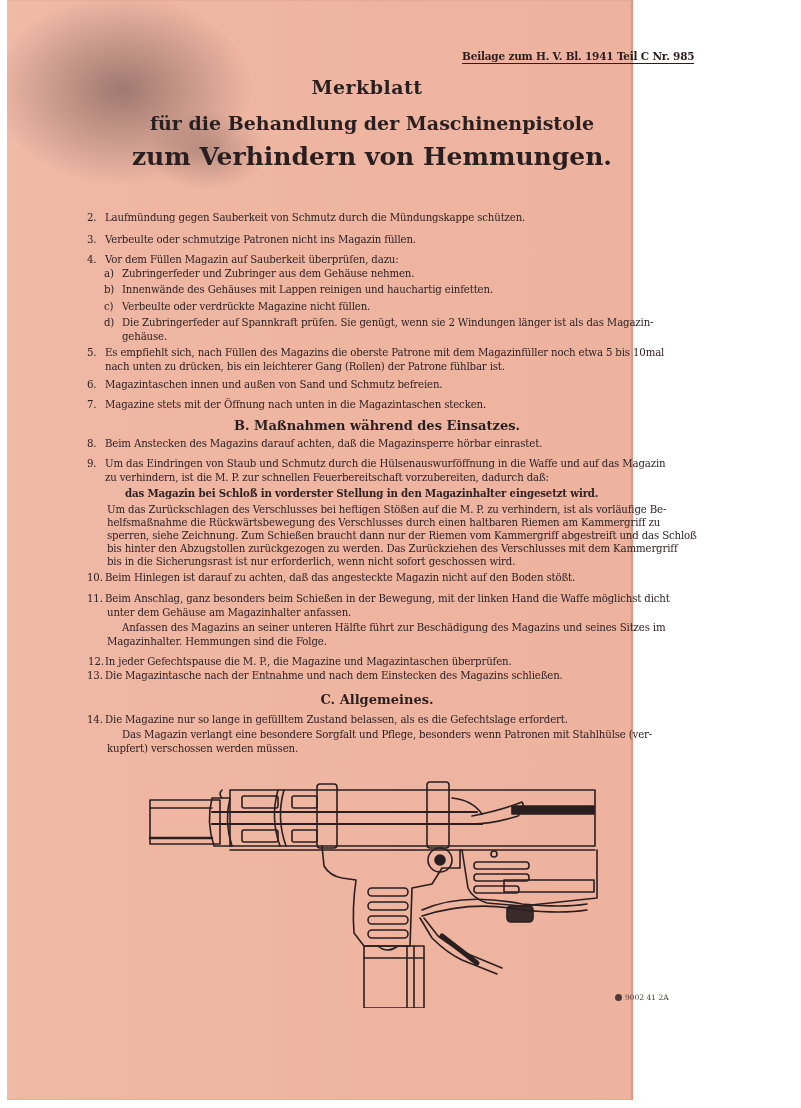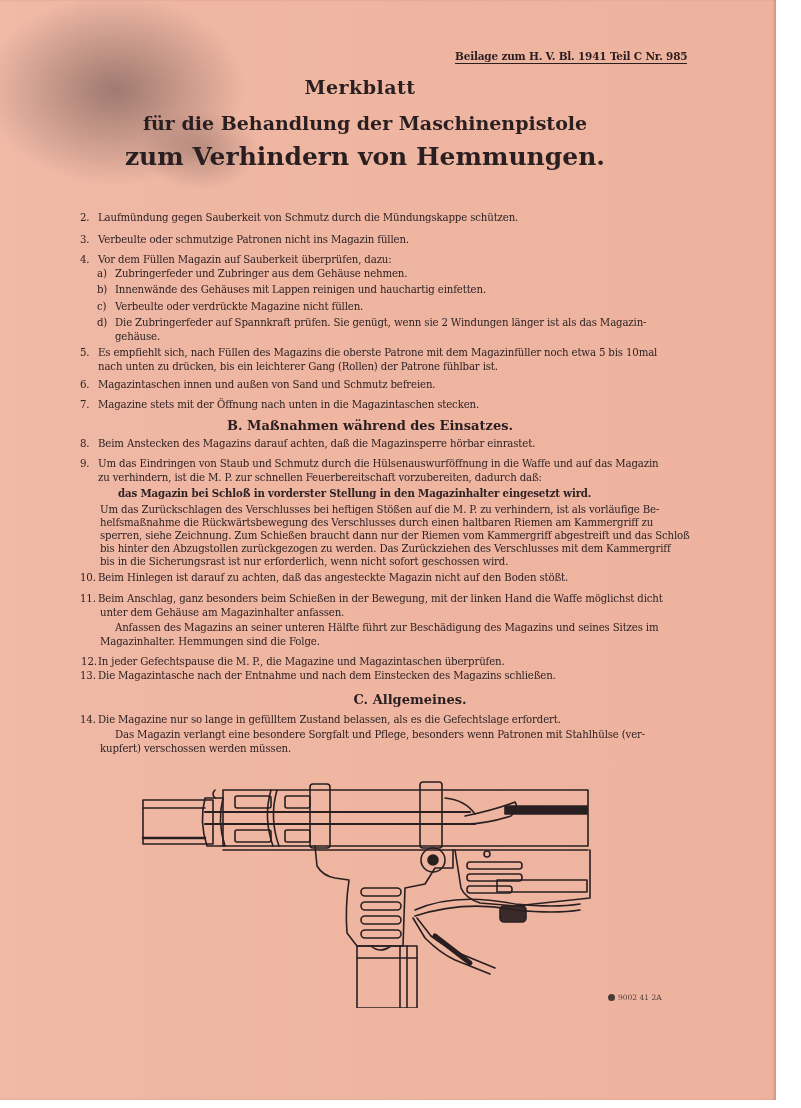--- a/index.html
+++ b/index.html
@@ -1,21 +1,21 @@
 <!DOCTYPE html>
 <html><head>
 <meta charset="utf-8">
 <style>
   html, body { margin: 0; padding: 0; }
   body {
     width: 801px; height: 1108px; background: #ffffff; position: relative; overflow: hidden;
     font-family: "DejaVu Serif", "Liberation Serif", serif;
   }
   .paper {
-    position: absolute; left: 0; top: 0; width: 776px; height: 1100px;
+    position: absolute; left: 7px; top: 0; width: 626px; height: 1100px;
     background: #efb6a2;
     background-image:
       radial-gradient(ellipse 130px 95px at 115px 90px, rgba(95,70,70,0.55), rgba(95,70,70,0.25) 55%, rgba(95,70,70,0) 100%),
       radial-gradient(ellipse 60px 40px at 200px 150px, rgba(90,70,70,0.35), rgba(90,70,70,0) 100%),
       linear-gradient(90deg, rgba(255,255,255,0.05), rgba(255,255,255,0) 30%, rgba(200,120,100,0.05) 100%);
     box-shadow: inset -2px 0 2px rgba(180,110,90,0.4);
   }
   .ref {
     position: absolute; left: 455px; top: 50px; font-size: 10.5px; font-weight: bold; color: #2b1e1e;
     border-bottom: 1.5px solid #2b1e1e; padding-bottom: 1px; letter-spacing: -0.2px; white-space: nowrap;
@@ -76,21 +76,21 @@
   <div class="txt" style="left:100px; top:542px;">bis hinter den Abzugstollen zurückgezogen zu werden. Das Zurückziehen des Verschlusses mit dem Kammergriff</div>
   <div class="txt" style="left:100px; top:555px;">bis in die Sicherungsrast ist nur erforderlich, wenn nicht sofort geschossen wird.</div>
   <div class="txt" style="left:80px; top:571px;"><span class="num">10.</span><span>Beim Hinlegen ist darauf zu achten, daß das angesteckte Magazin nicht auf den Boden stößt.</span></div>
   <div class="txt" style="left:80px; top:592px;"><span class="num">11.</span><span>Beim Anschlag, ganz besonders beim Schießen in der Bewegung, mit der linken Hand die Waffe möglichst dicht</span></div>
   <div class="txt" style="left:100px; top:606px;">unter dem Gehäuse am Magazinhalter anfassen.</div>
   <div class="txt" style="left:115px; top:621px;">Anfassen des Magazins an seiner unteren Hälfte führt zur Beschädigung des Magazins und seines Sitzes im</div>
   <div class="txt" style="left:100px; top:635px;text-align:center;">Magazinhalter. Hemmungen sind die Folge.</div>
   <div class="txt" style="left:80px; top:655px;text-align:center;"><span class="num">12.</span><span>In jeder Gefechtspause die M. P., die Magazine und Magazintaschen überprüfen.</span></div>
   <div class="txt" style="left:80px; top:669px;"><span class="num">13.</span><span>Die Magazintasche nach der Entnahme und nach dem Einstecken des Magazins schließen.</span></div>
 
-  <div class="sec" style="top:692px;padding-left:40px;">C. Allgemeines.</div>
+  <div class="sec" style="top:692px;">C. Allgemeines.</div>
 
   <div class="txt" style="left:80px; top:713px;"><span class="num">14.</span><span>Die Magazine nur so lange in gefülltem Zustand belassen, als es die Gefechtslage erfordert.</span></div>
   <div class="txt" style="left:115px; top:728px;">Das Magazin verlangt eine besondere Sorgfalt und Pflege, besonders wenn Patronen mit Stahlhülse (ver-</div>
   <div class="txt" style="left:100px; top:742px;">kupfert) verschossen werden müssen.</div>
 
   <svg class="gun" width="460" height="240" viewBox="0 0 460 240" fill="none" stroke="#2a1f20" stroke-width="1.6" stroke-linejoin="round" stroke-linecap="round">
 
     <rect x="8" y="32" width="70" height="44"></rect>
     <line x1="8" y1="40" x2="70" y2="40"></line>
     <line x1="8" y1="70" x2="70" y2="70" stroke-width="2.5"></line>

